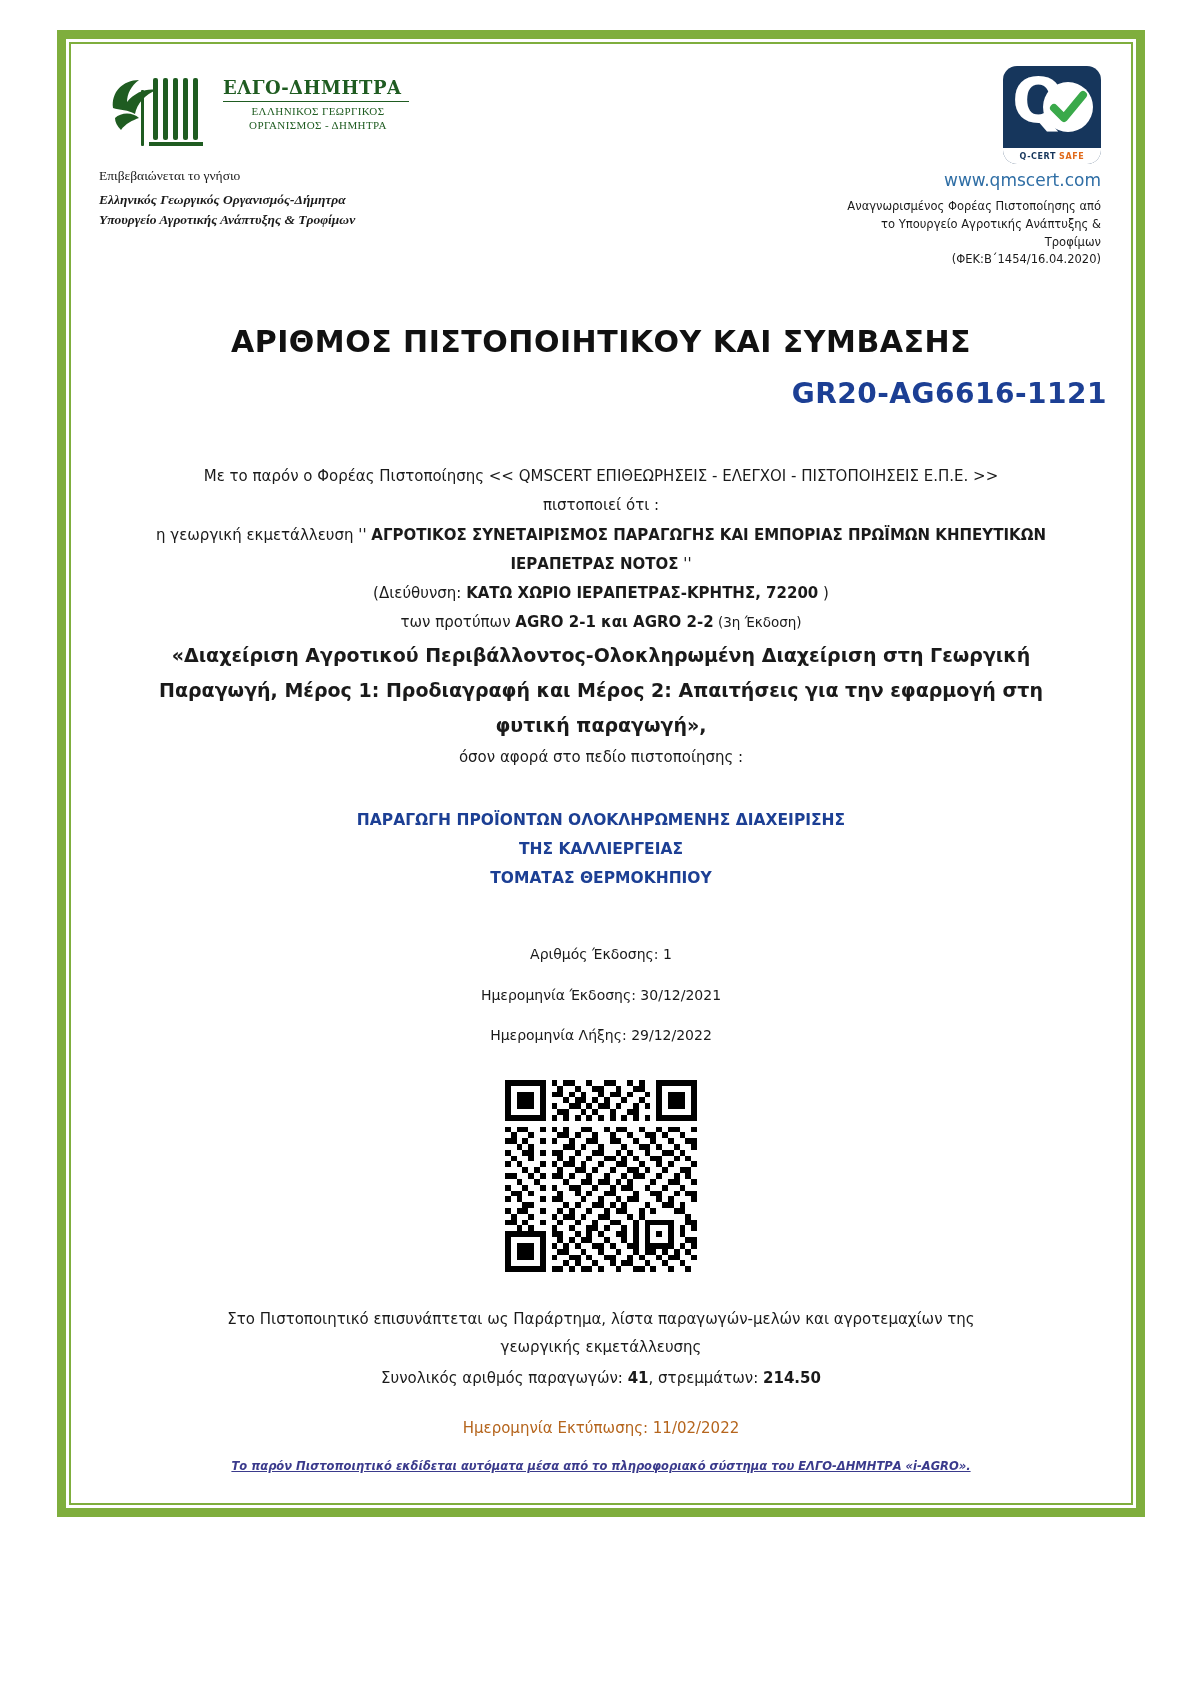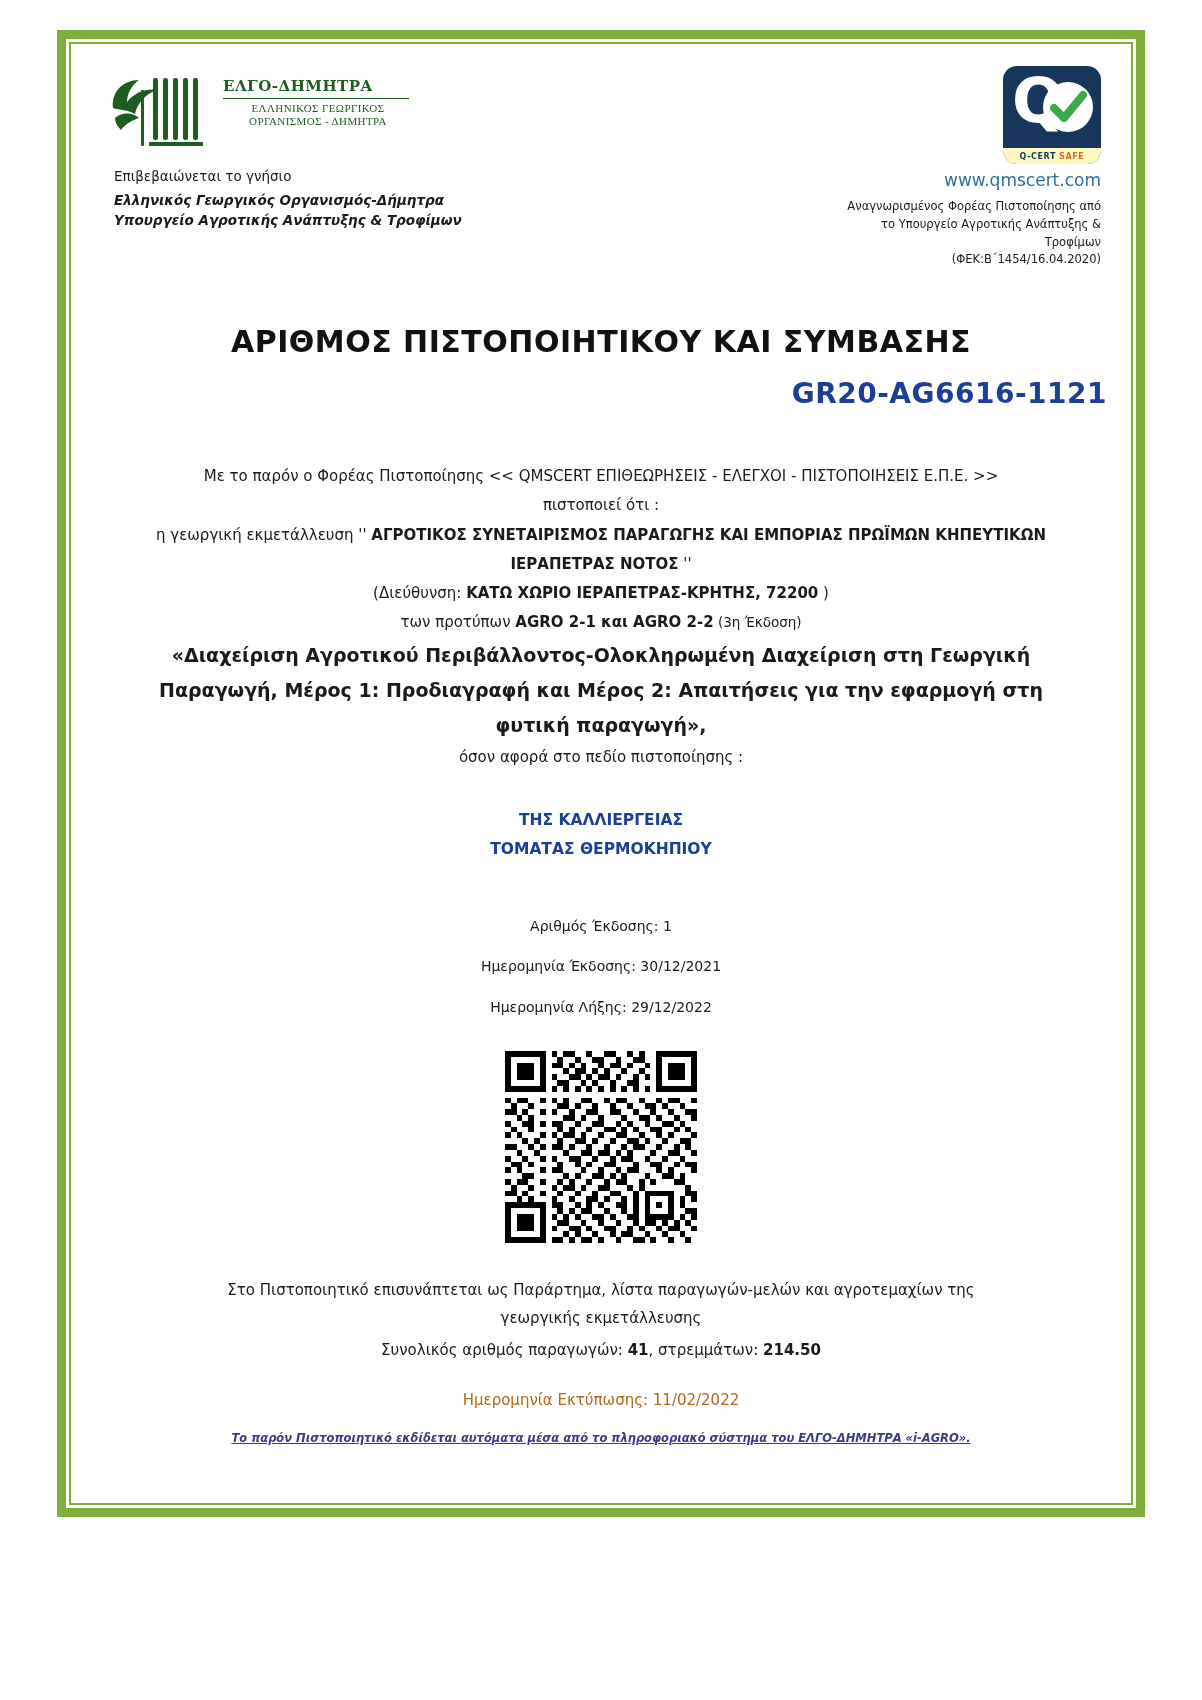--- a/index.html
+++ b/index.html
@@ -73,44 +73,45 @@
   }
   .elgo-text {
     position: absolute;
     left: 118px;
     top: 8px;
     width: 190px;
   }
   .elgo-title {
     font-family: "DejaVu Serif", "Liberation Serif", serif;
     font-weight: bold;
-    font-size: 15px;
+    font-size: 18px;
     color: #1f5c21;
     letter-spacing: 0.5px;
     line-height: 1.1;
   }
   .elgo-rule {
     border-bottom: 1.5px solid #1f5c21;
     margin: 3px 0 3px 0;
     width: 186px;
   }
   .elgo-sub1, .elgo-sub2 {
     font-family: Liberation Serif, serif;
     font-size: 11px;
     color: #1f5c21;
     letter-spacing: 0.4px;
     line-height: 1.25;
     text-align: center;
   }
 
   .attest {
     position: absolute;
-    left: 19px;
+    left: 4px;
     top: 108px;
     width: 420px;
+    font-family: Liberation Serif, serif;
   }
   .attest-line1 {
     font-size: 13.5px;
     color: #1a1a1a;
     margin-bottom: 6px;
   }
   .attest-line2, .attest-line3 {
     font-size: 13.5px;
     font-style: italic;
     font-weight: bold;
@@ -151,21 +152,21 @@
     top: 14px;
     width: 54px;
     height: 54px;
   }
   .qcert-strip {
     position: absolute;
     left: 0;
     bottom: 0;
     width: 100%;
     height: 16px;
-    background: #fef9c3;
+    background: #ffffff;
     color: #16365c;
     font-size: 8px;
     font-weight: bold;
     letter-spacing: 0.6px;
     display: flex;
     align-items: center;
     justify-content: center;
   }
   .qcert-strip .safe { color: #e06a1b; margin-left: 3px; }
   .qcert-url {
@@ -357,20 +358,21 @@
       <p>
         <span>των προτύπων </span><b>AGRO 2-1 και AGRO 2-2</b><span class="small-note"> (3η Έκδοση)</span>
       </p>
       <p class="std-title">«Διαχείριση Αγροτικού Περιβάλλοντος-Ολοκληρωμένη Διαχείριση στη Γεωργική</p>
       <p class="std-title">Παραγωγή, Μέρος 1: Προδιαγραφή και Μέρος 2: Απαιτήσεις για την εφαρμογή στη</p>
       <p class="std-title">φυτική παραγωγή»,</p>
       <p>όσον αφορά στο πεδίο πιστοποίησης :</p>
     </div>
 
     <div class="scope">
+      <div>ΠΑΡΑΓΩΓΗ ΠΡΟΪΟΝΤΩΝ ΟΛΟΚΛΗΡΩΜΕΝΗΣ ΔΙΑΧΕΙΡΙΣΗΣ</div>
       <div>ΤΗΣ ΚΑΛΛΙΕΡΓΕΙΑΣ</div>
       <div>ΤΟΜΑΤΑΣ ΘΕΡΜΟΚΗΠΙΟΥ</div>
     </div>
 
     <div class="dates">
       <div>
         <span>Αριθμός Έκδοσης:</span>
         <span>1</span>
       </div>
       <div>

